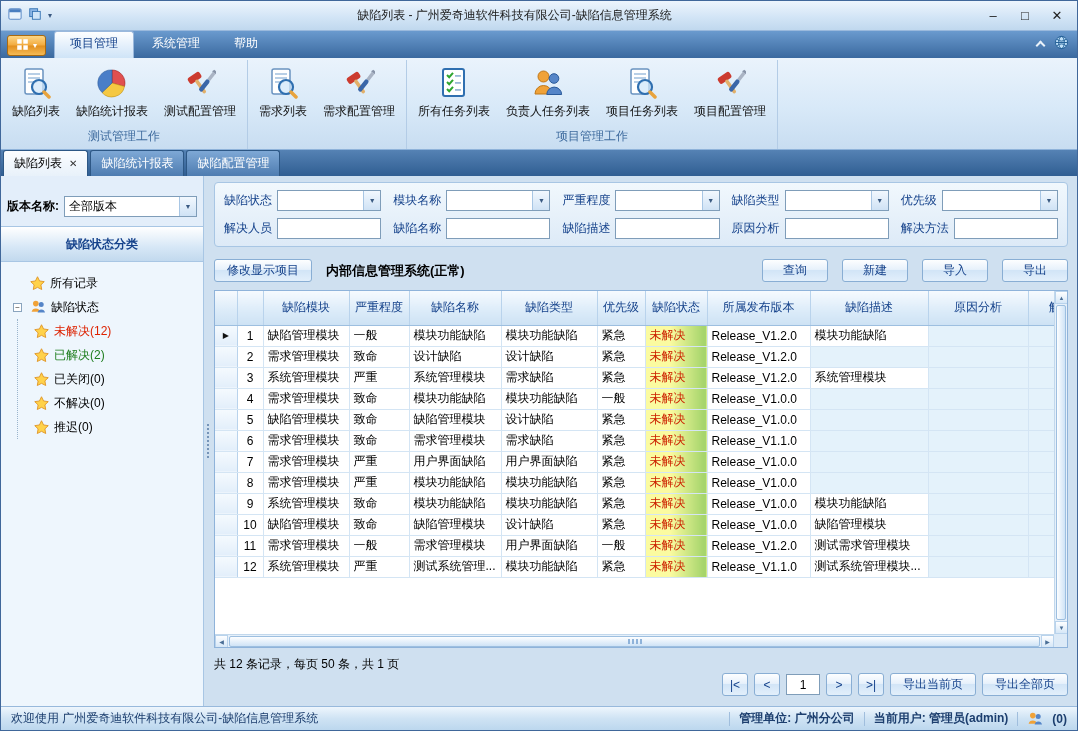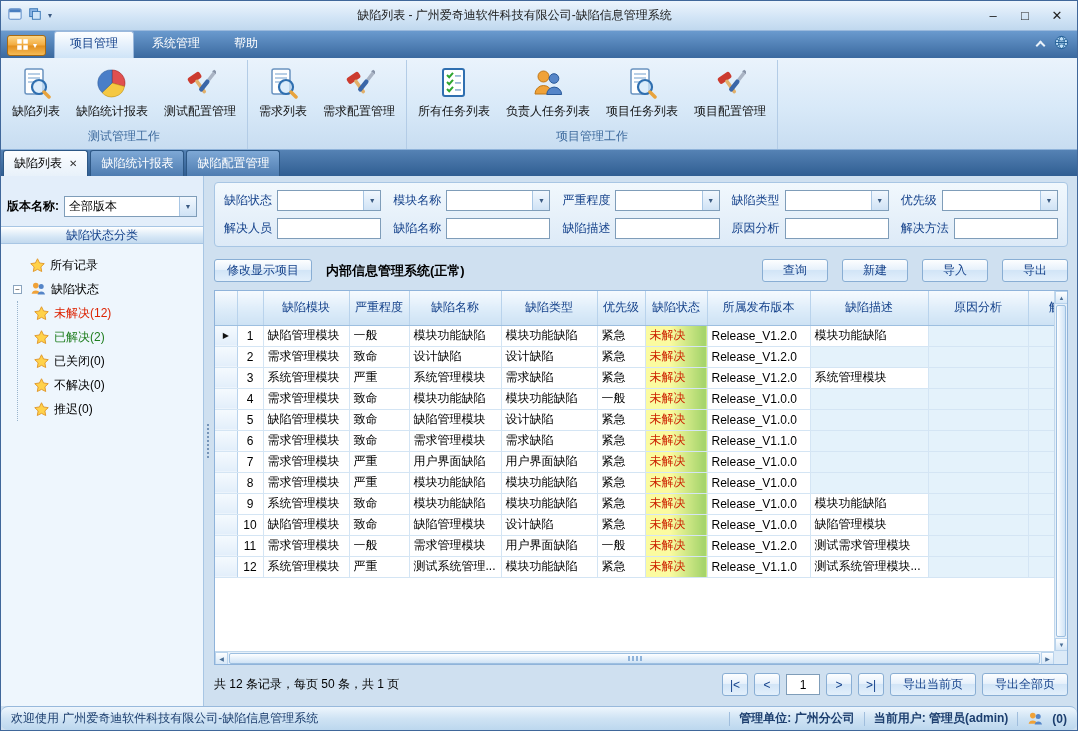--- a/index.html
+++ b/index.html
@@ -41,21 +41,21 @@
   .dtab-close{font-size:10px;color:#333;}
 
   
   .content{flex:1;display:flex;min-height:0;}
   .sidebar{flex:0 0 203px;background:#e3eefa;border-right:1px solid #a8c6e4;display:flex;flex-direction:column;padding-top:7px;}
   .version-row{display:flex;align-items:center;gap:5px;padding:13px 6px 9px;}
   .vlabel{font-weight:bold;white-space:nowrap;}
   .combo{height:21px;background:#fff;border:1px solid #7f9db9;display:flex;align-items:center;flex:1;min-width:0;}
   .combo-text{flex:1;padding:0 4px;overflow:hidden;white-space:nowrap;}
   .combo-arrow{width:17px;height:100%;display:flex;align-items:center;justify-content:center;font-size:7px;color:#3a5a82;background:linear-gradient(#f2f8fe,#cfe2f5);border-left:1px solid #a8c6e4;}
-  .panel-header{height:18px;background:linear-gradient(#ffffff,#d6e7f6 60%,#c2d9ee);border-top:1px solid #a8c6e4;border-bottom:1px solid #a8c6e4;display:flex;align-items:center;justify-content:center;color:#15428b;font-weight:normal;}
+  .panel-header{height:36px;background:linear-gradient(#ffffff,#d6e7f6 60%,#c2d9ee);border-top:1px solid #a8c6e4;border-bottom:1px solid #a8c6e4;display:flex;align-items:center;justify-content:center;color:#15428b;font-weight:bold;}
   .panel-body{flex:1;background:#eef6fd;padding:9px 4px 0 12px;}
   .tree-item{display:flex;align-items:center;gap:5px;height:24px;white-space:nowrap;}
   .tree-item.first{padding-left:17px;}
   .expander{width:9px;height:9px;border:1px solid #8aa4be;background:#fff;font-size:8px;line-height:7px;text-align:center;color:#333;margin-right:3px;flex:0 0 9px;}
   .tree-children{margin-left:4px;padding-left:16px;border-left:1px dotted #9ab4cc;}
   .ticon{display:flex;}
 
   .splitter{flex:0 0 8px;display:flex;align-items:center;justify-content:center;}
   .grip{height:34px;border-left:2px dotted #7594b8;}
 
@@ -89,27 +89,27 @@
 
   .vscroll{position:absolute;top:0;right:0;bottom:13px;width:13px;background:#e6f0fa;border-left:1px solid #c2d8ec;display:flex;flex-direction:column;}
   .hscroll{position:absolute;left:0;bottom:0;right:13px;height:13px;background:#e6f0fa;border-top:1px solid #c2d8ec;display:flex;align-items:center;}
   .sarrow{flex:0 0 13px;width:13px;height:13px;display:flex;align-items:center;justify-content:center;font-size:6px;color:#4a6e96;background:linear-gradient(#fdfeff,#d6e7f7);border:1px solid #b9d3ec;}
   .vthumb{flex:1;margin:1px;background:linear-gradient(90deg,#fdfeff,#cfe3f6);border:1px solid #9dbfe0;border-radius:2px;}
   .hthumb{flex:1;height:11px;margin:0 1px;background:linear-gradient(#fdfeff,#cfe3f6);border:1px solid #9dbfe0;border-radius:2px;display:flex;align-items:center;justify-content:center;}
   .hgrip{width:14px;height:5px;background:repeating-linear-gradient(90deg,#8fb3da 0 2px,transparent 2px 4px);}
   .corner{position:absolute;right:0;bottom:0;width:13px;height:13px;background:#dceaf7;}
 
   
-  .pager{display:flex;align-items:center;margin:8px 0 10px;}
+  .pager{display:flex;align-items:flex-start;margin:8px 0 10px;flex-direction:column;}
   .pager-right{margin-left:auto;display:flex;align-items:center;gap:6px;}
   .pbtn{min-width:26px;padding:0 5px;}
   .page-input{width:34px;height:21px;border:1px solid #7f9db9;text-align:center;font:inherit;background:#fff;}
 
   
-  .statusbar{flex:0 0 24px;background:linear-gradient(#eef6fd,#cfe3f4 50%,#bcd7ee);border-top:1px solid #98b9dc;display:flex;align-items:center;padding:0 10px;gap:9px;border-radius:7px;}
+  .statusbar{flex:0 0 24px;background:linear-gradient(#eef6fd,#cfe3f4 50%,#bcd7ee);border-top:1px solid #98b9dc;display:flex;align-items:center;padding:0 10px;gap:9px;}
   .sb-left{color:#1c3e6e;}
   .sb-spacer{flex:1;}
   .sb-item{color:#1c3e6e;font-weight:bold;white-space:nowrap;}
   .sb-sep{width:1px;height:14px;background:#a0bedd;}
   .sb-icon{display:flex;}
 </style>
 </head>
 <body>
 
 <div class="window">

